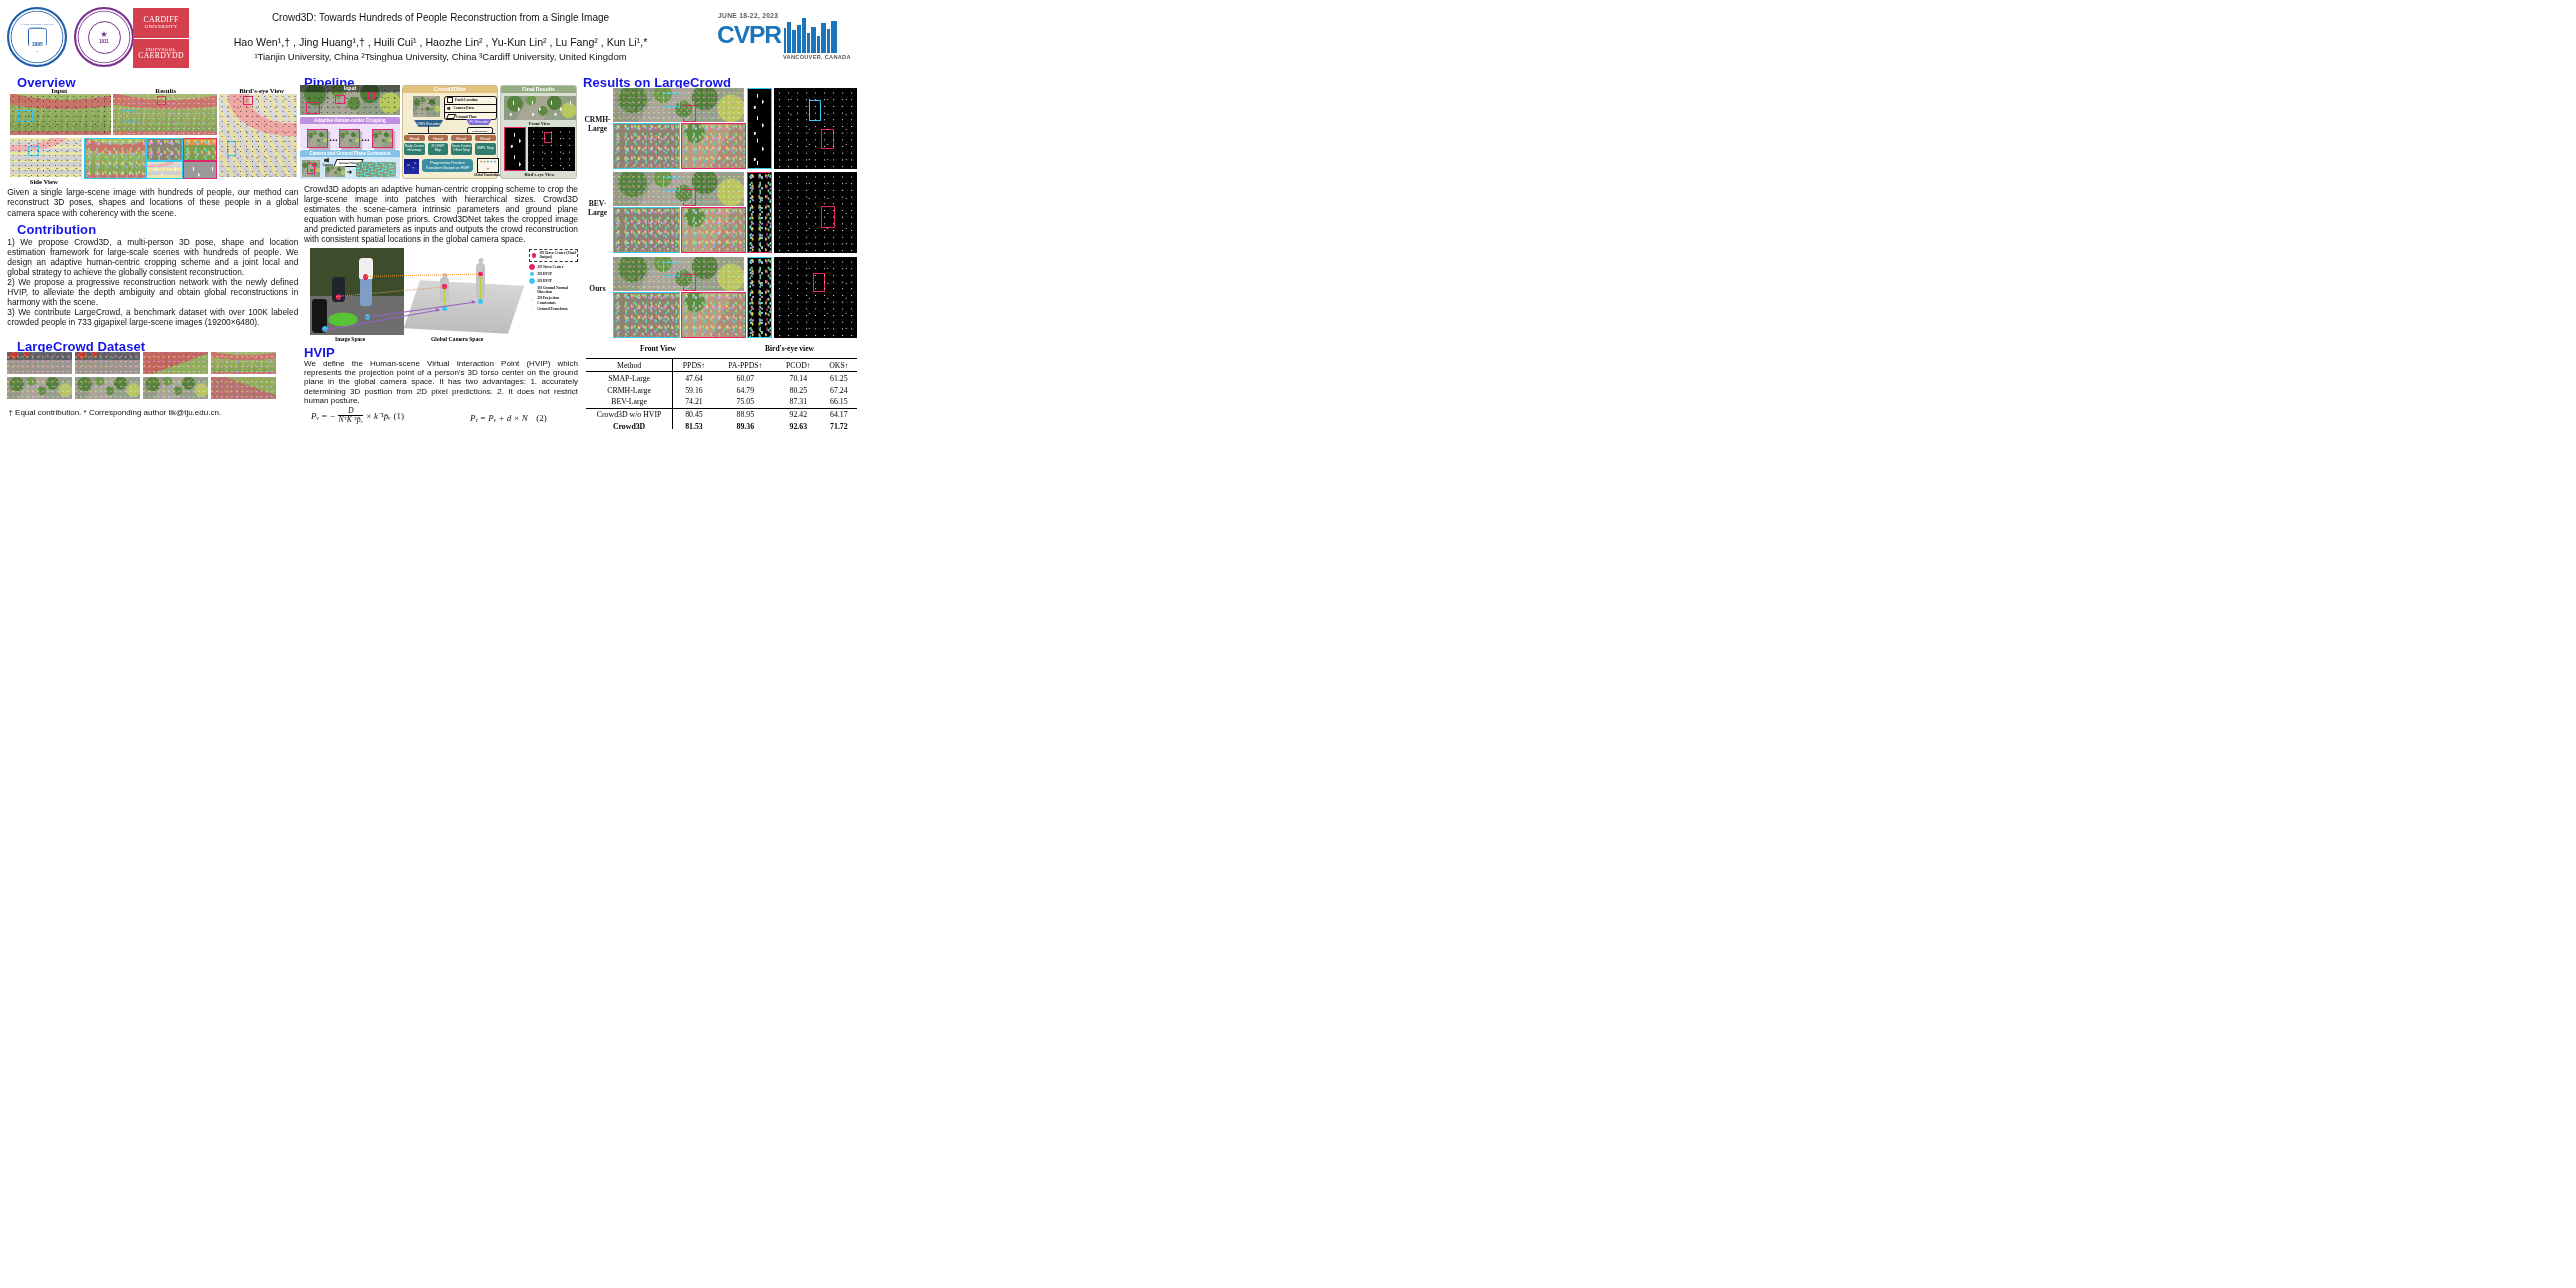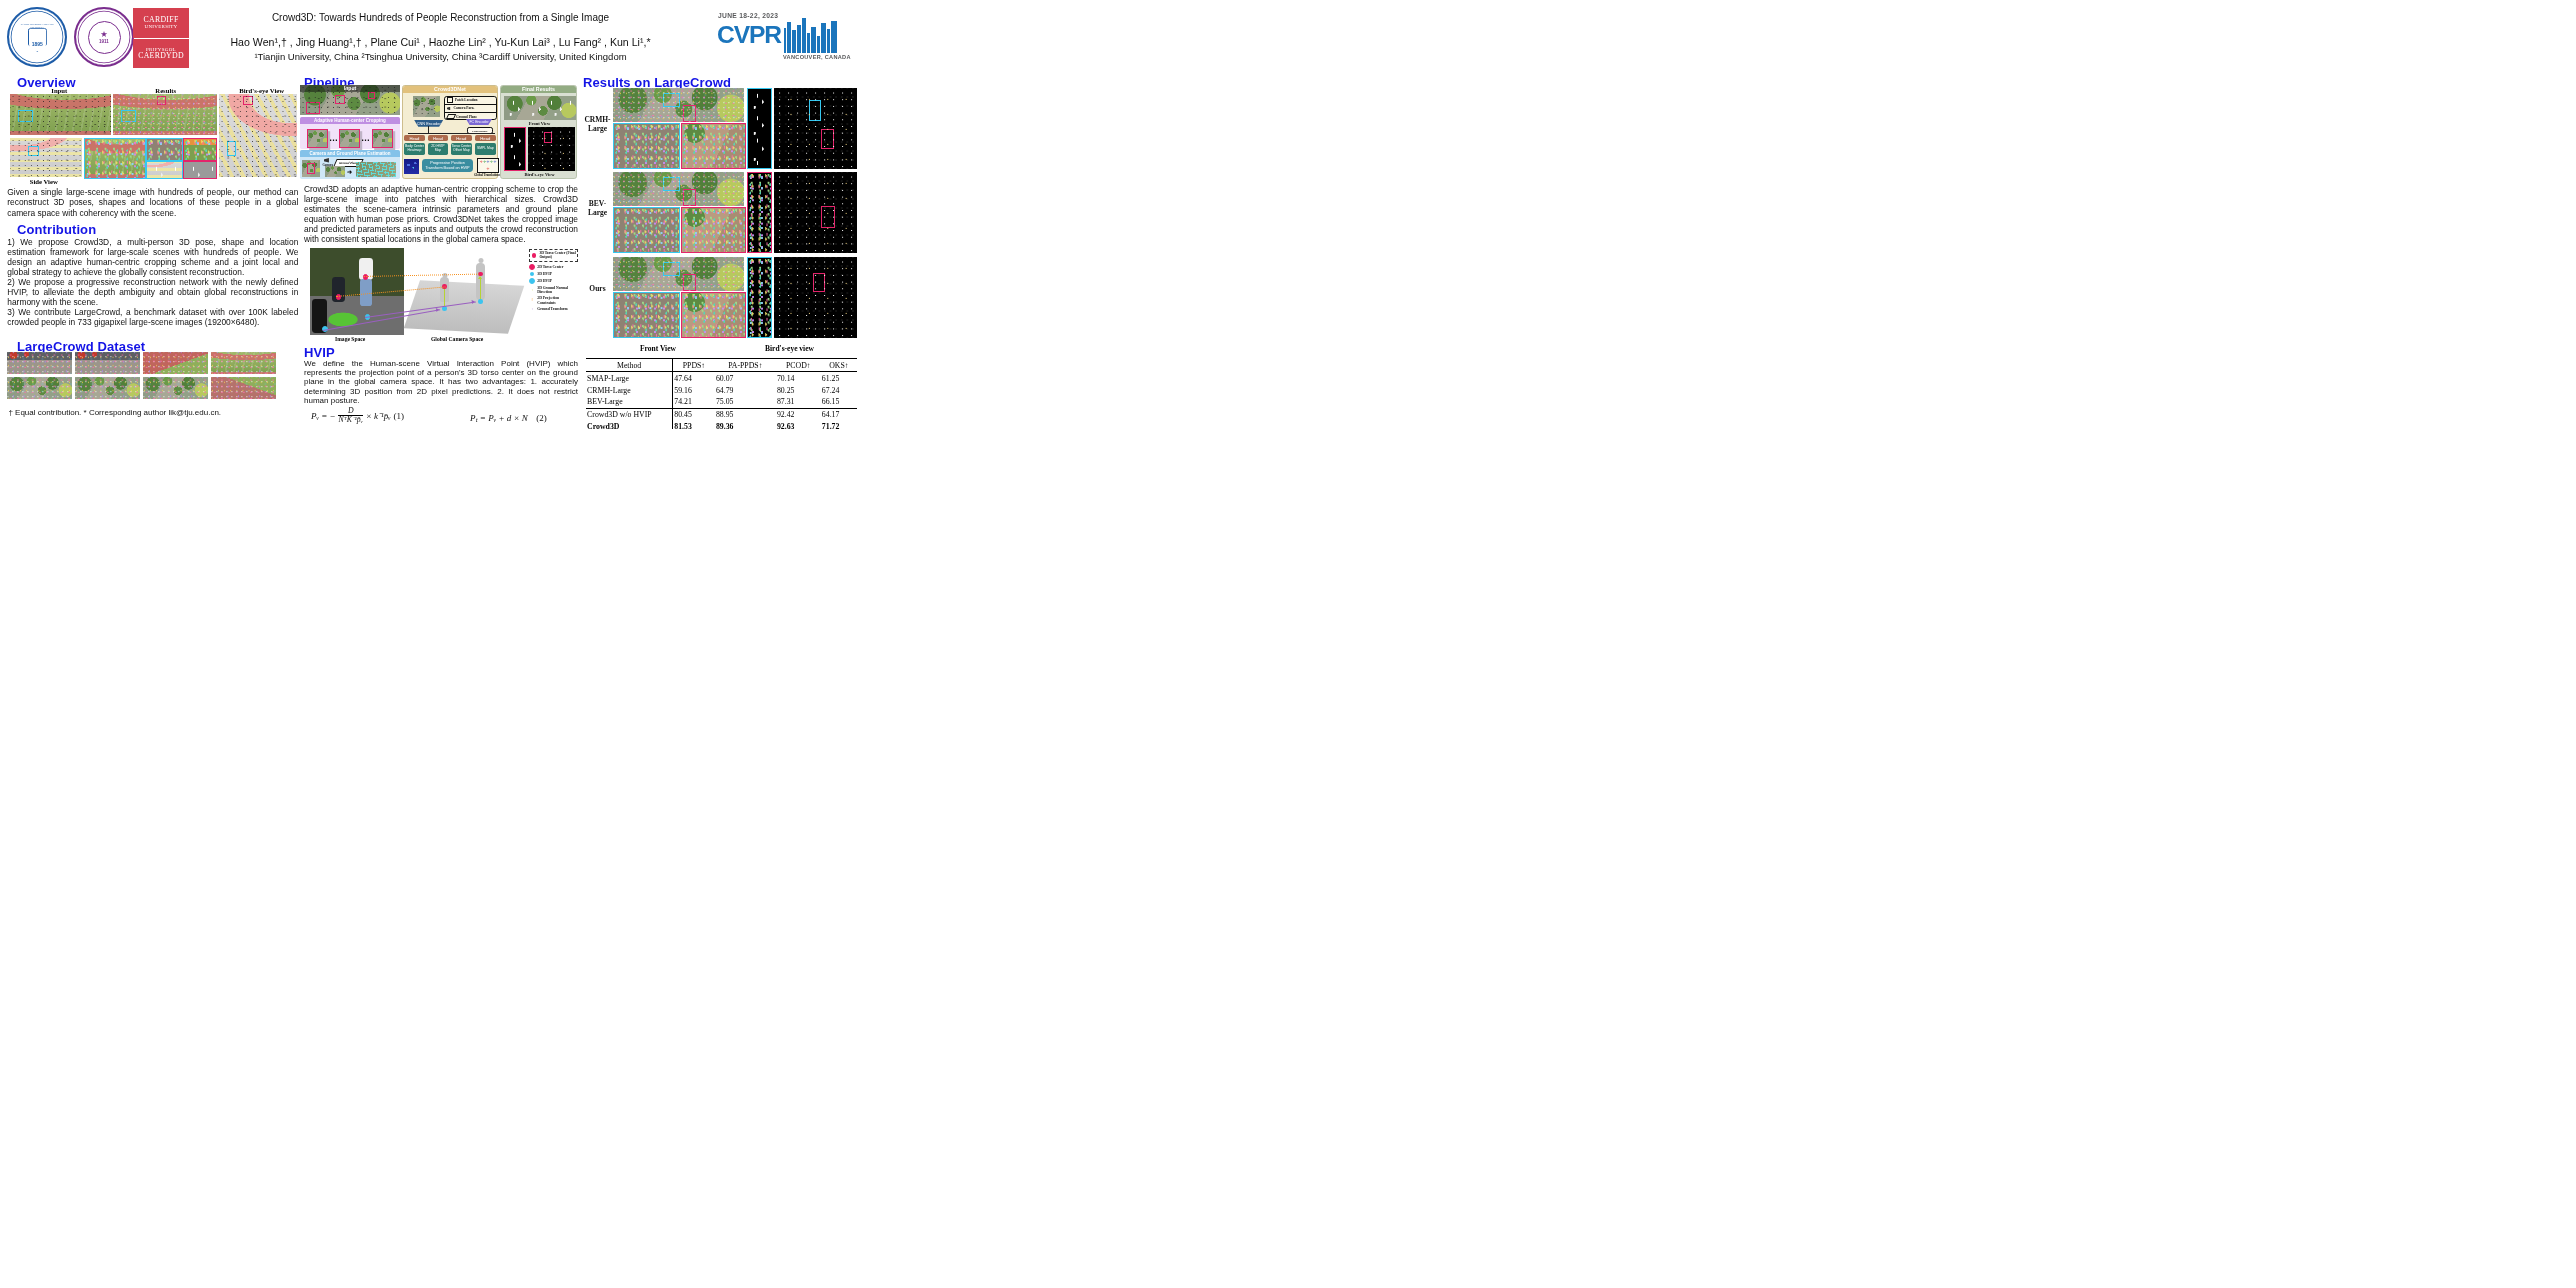--- a/index.html
+++ b/index.html
@@ -135,21 +135,21 @@
   .parrow{position:absolute;height:1.3px;background:#9a5fc0;transform-origin:left center;}
   .parrow::after{content:"";position:absolute;right:-0.6px;top:-2px;border:2.5px solid transparent;border-left:3.9px solid #9a5fc0;}
   .oline{position:absolute;border-top:1.3px dotted #f59120;transform-origin:left center;}
   
   .rrow{position:absolute;left:0;width:274px;height:59px;}
   .rlabel{position:absolute;left:0;top:27px;width:29px;text-align:center;font-family:"Liberation Serif",serif;font-weight:bold;font-size:7.5px;line-height:9px;}
   .bev{position:absolute;background:#000;}
   .res-table{position:absolute;left:586px;top:358px;width:271px;border-collapse:collapse;font-family:"Liberation Serif",serif;font-size:7.8px;color:#000;
      border-top:1.7px solid #000;border-bottom:1.7px solid #000;}
   .res-table th{font-weight:normal;border-bottom:1.1px solid #000;padding:1.7px 1.1px;}
-  .res-table td{padding:1.4px 1.1px;}
+  .res-table td{padding:1.4px 1.1px;text-align:center;}
   .res-table th:first-child,.res-table td:first-child{border-right:0.7px solid #000;width:84px;}
   .res-table tr.sep td{border-top:0.8px solid #000;}
   .res-table tr.bold td{font-weight:bold;}
   .eq{position:absolute;font-family:"Liberation Serif",serif;font-style:italic;font-size:9px;display:flex;align-items:center;gap:2.8px;}
   .frac{display:inline-flex;flex-direction:column;align-items:center;font-size:7.8px;line-height:8.4px;}
   .frac .bar{width:100%;height:0.7px;background:#000;}
   .tag{font-style:normal;}
 </style>
 </head>
 <body>
@@ -173,21 +173,21 @@
       <span class="big">CARDIFF</span>
       <span class="small">UNIVERSITY</span>
     </div>
     <div class="bx">
       <span class="small">PRIFYSGOL</span>
       <span class="big">CAERDYDD</span>
     </div>
   </div>
 
   <div class="title">Crowd3D: Towards Hundreds of People Reconstruction from a Single Image</div>
-  <div class="authors">Hao Wen¹,† , Jing Huang¹,† , Plane Cui¹ , Haozhe Lin² , Yu-Kun Lai³ , Lu Fang² , Kun Li¹,*</div>
+  <div class="authors">Hao Wen¹,† , Jing Huang¹,† , Huili Cui¹ , Haozhe Lin² , Yu-Kun Lin² , Lu Fang² , Kun Li¹,*</div>
   <div class="affils">¹Tianjin University, China  ²Tsinghua University, China  ³Cardiff University, United Kingdom</div>
 
   <div class="cvpr">
     <div class="dates">JUNE 18-22, 2023</div>
     <div class="word">CVPR</div>
     <div class="sky">
       <i style="width:2.2px;height:24.6px"></i>
         <i style="width:3.9px;height:31px"></i>
         <i style="width:3.4px;height:22.4px"></i>
       <i style="width:4.5px;height:28px"></i>

